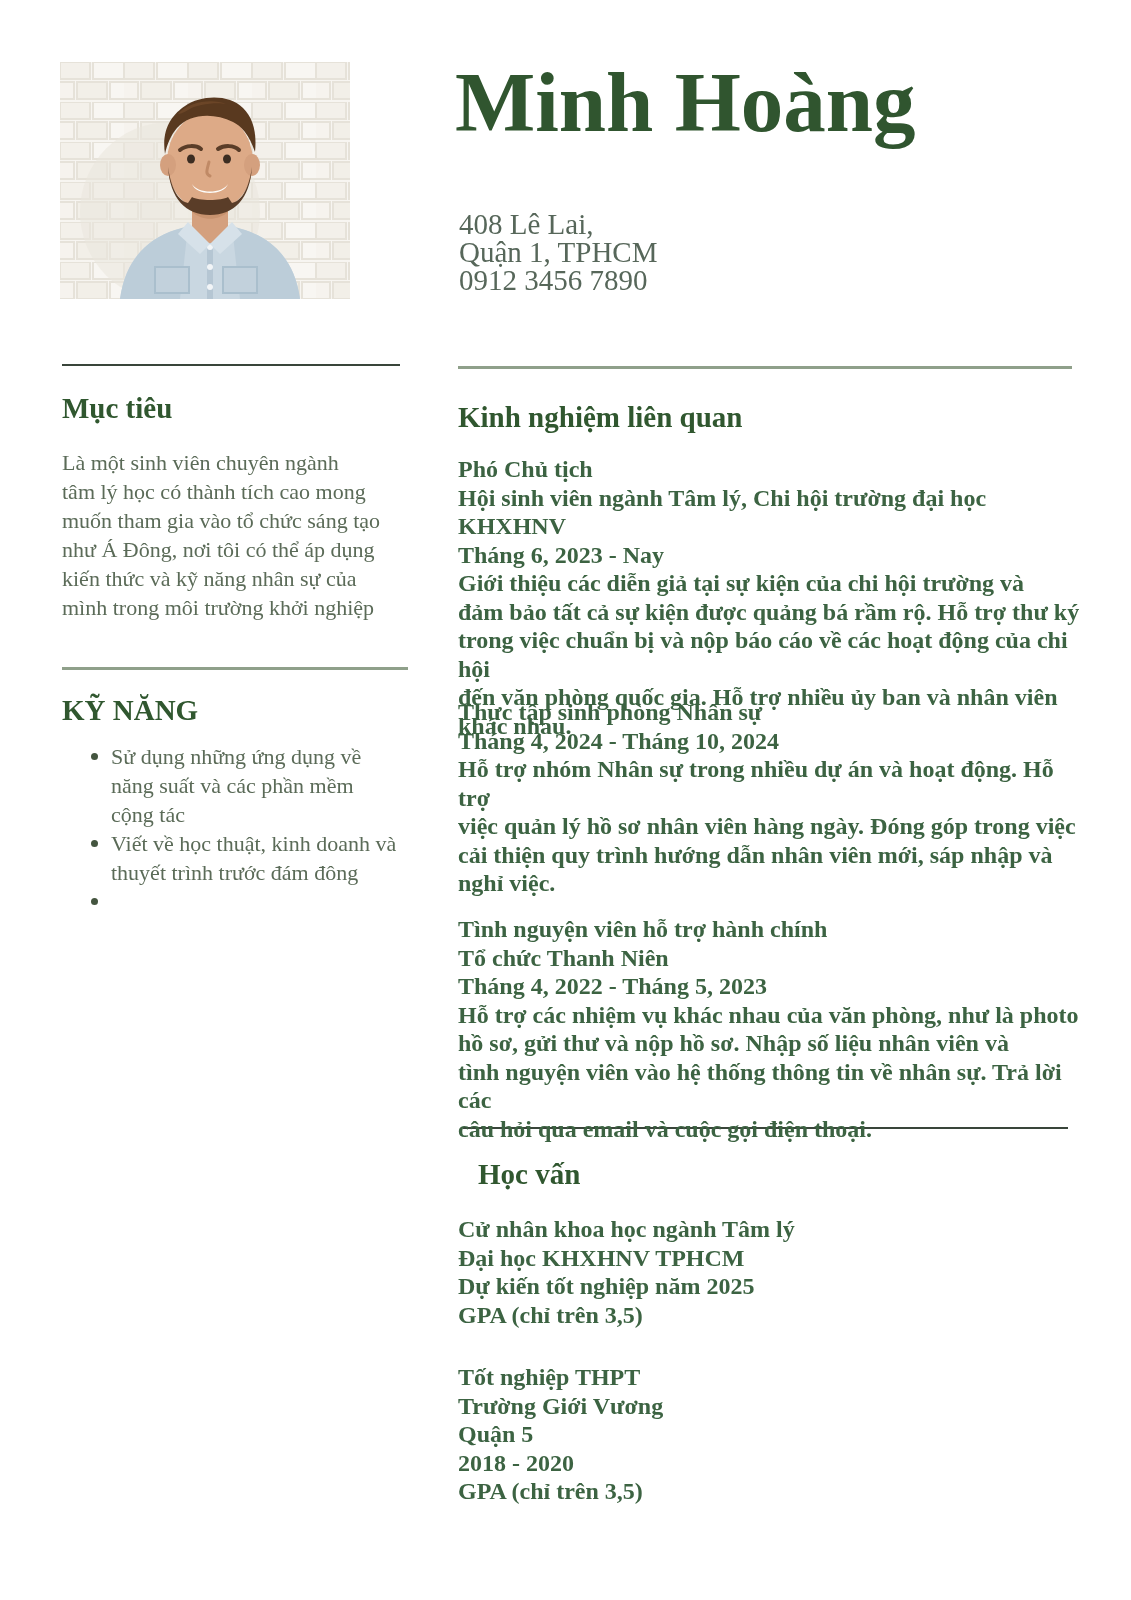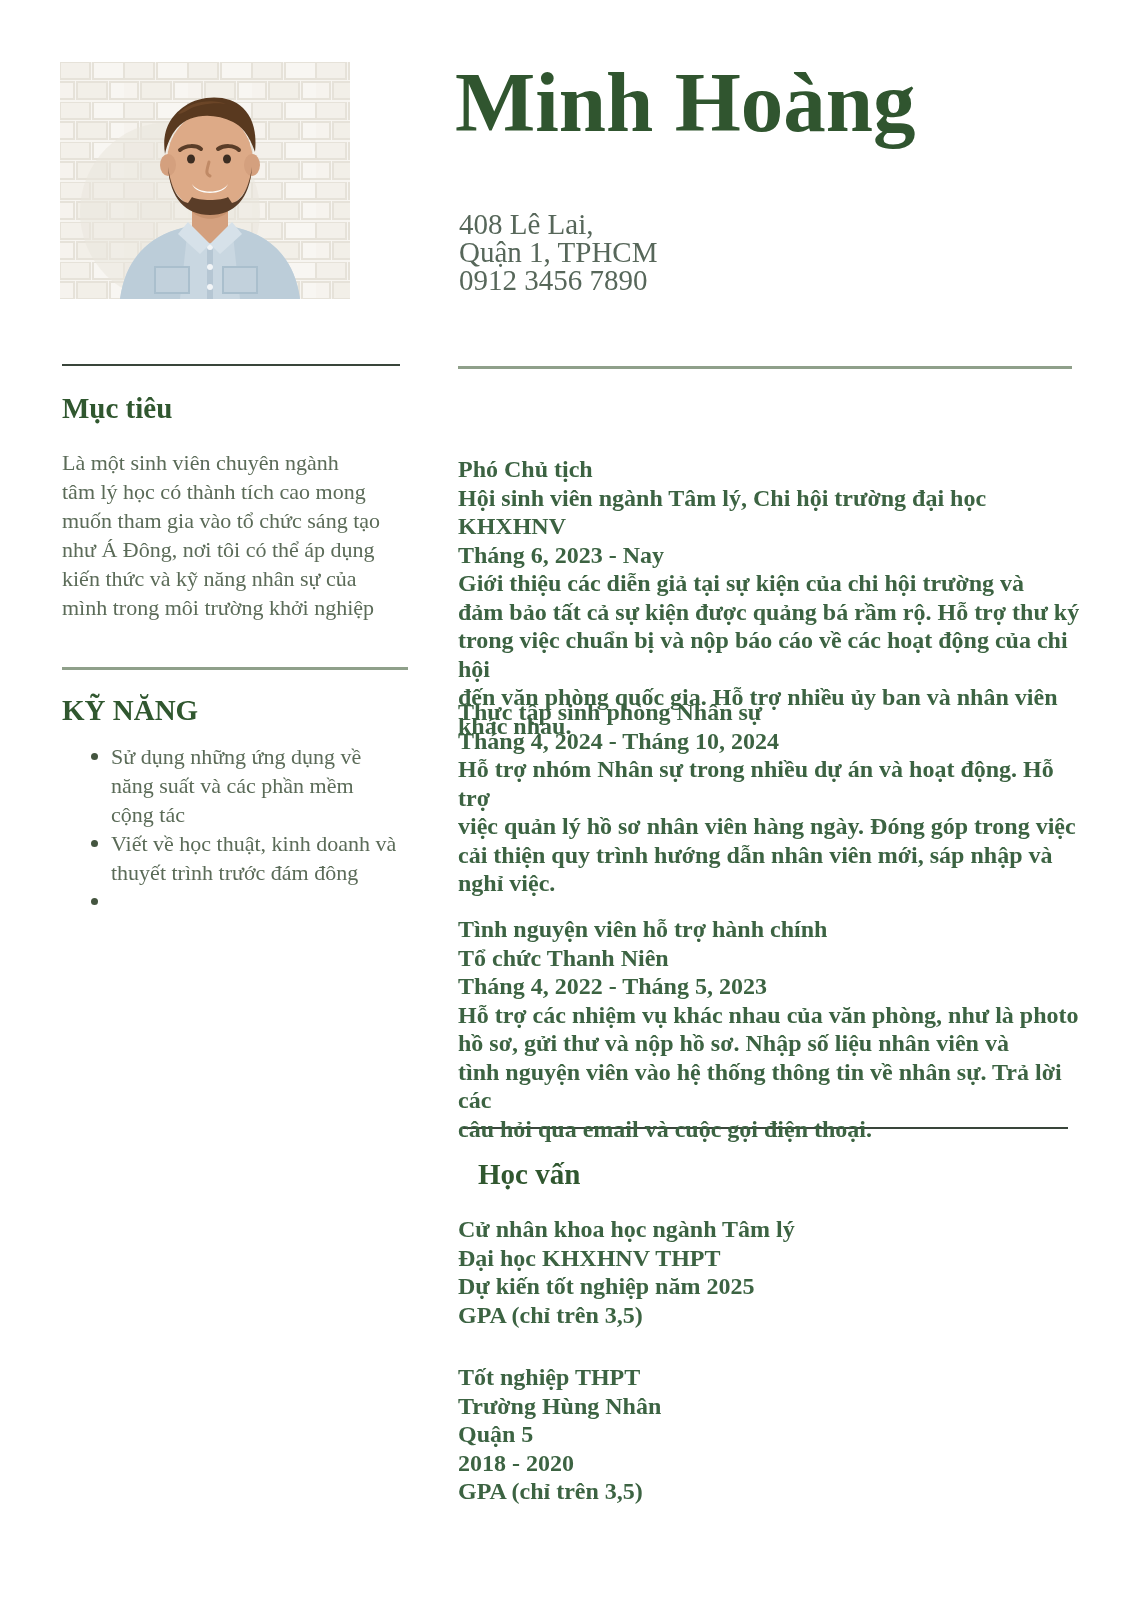--- a/index.html
+++ b/index.html
@@ -163,20 +163,21 @@
     <li>
       <span class="dot"></span>
       <span class="skill-text">Viết về học thuật, kinh doanh và
 thuyết trình trước đám đông</span>
     </li>
     <li>
       <span class="dot"></span>
     </li>
   </ul>
 
+  <h2 class="h-section h-experience">Kinh nghiệm liên quan</h2>
 
   <div class="xp-entry xp-1">
     <div>Phó Chủ tịch</div>
     <div>Hội sinh viên ngành Tâm lý, Chi hội trường đại học KHXHNV</div>
     <div>Tháng 6, 2023 - Nay</div>
     <div class="xp-desc">Giới thiệu các diễn giả tại sự kiện của chi hội trường và
 đảm bảo tất cả sự kiện được quảng bá rầm rộ. Hỗ trợ thư ký
 trong việc chuẩn bị và nộp báo cáo về các hoạt động của chi hội
 đến văn phòng quốc gia. Hỗ trợ nhiều ủy ban và nhân viên
 khác nhau.</div>
@@ -198,26 +199,26 @@
     <div class="xp-desc">Hỗ trợ các nhiệm vụ khác nhau của văn phòng, như là photo
 hồ sơ, gửi thư và nộp hồ sơ. Nhập số liệu nhân viên và
 tình nguyện viên vào hệ thống thông tin về nhân sự. Trả lời các
 câu hỏi qua email và cuộc gọi điện thoại.</div>
   </div>
 
   <h2 class="h-section h-education">Học vấn</h2>
 
   <div class="edu-entry edu-1">
     <div>Cử nhân khoa học ngành Tâm lý</div>
-    <div>Đại học KHXHNV THPT</div>
+    <div>Đại học KHXHNV TPHCM</div>
     <div>Dự kiến tốt nghiệp năm 2025</div>
     <div>GPA (chỉ trên 3,5)</div>
   </div>
 
   <div class="edu-entry edu-2">
     <div>Tốt nghiệp THPT</div>
-    <div>Trường Hùng Nhân</div>
+    <div>Trường Giới Vương</div>
     <div>Quận 5</div>
     <div>2018 - 2020</div>
     <div>GPA (chỉ trên 3,5)</div>
   </div>
 
 </div>
 
 </body></html>

